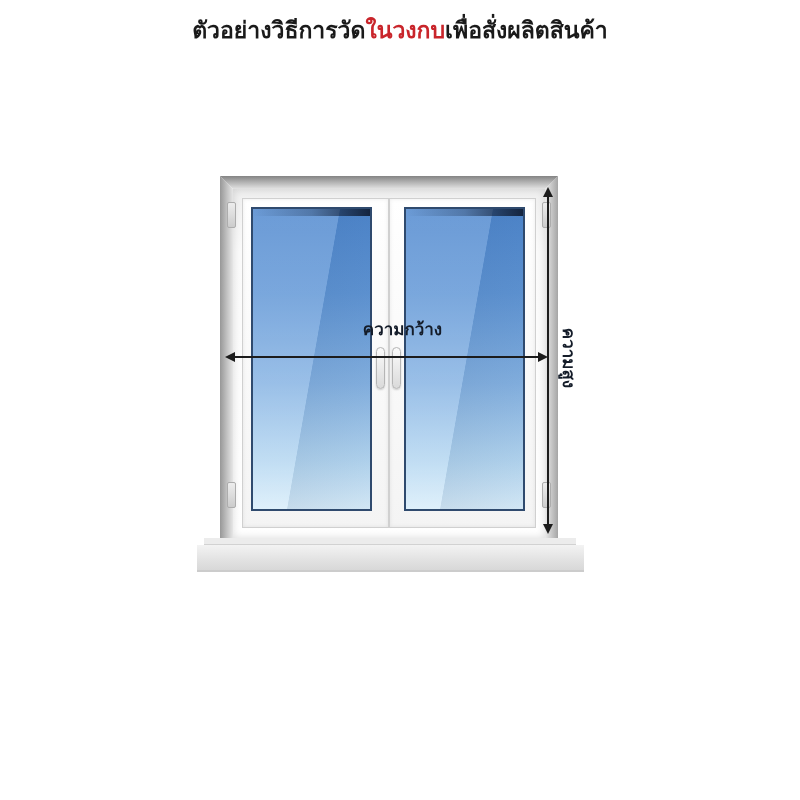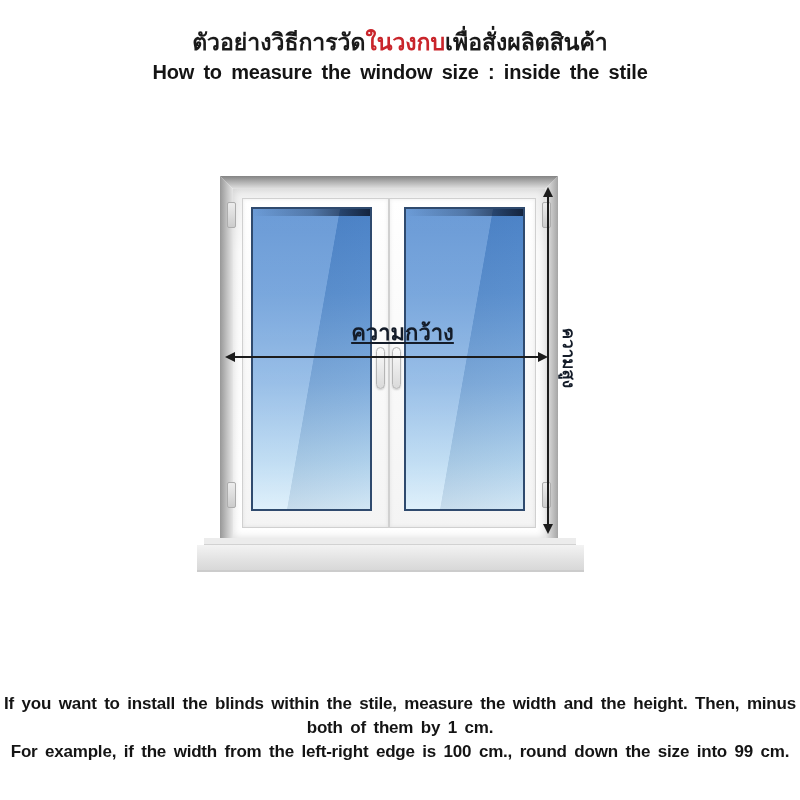--- a/index.html
+++ b/index.html
@@ -5,21 +5,21 @@
   * { margin:0; padding:0; box-sizing:border-box; }
   html,body { background:#ffffff; }
   .canvas {
     position:relative; width:800px; height:800px; margin:0 auto;
     background:#ffffff; overflow:hidden;
     font-family:"Liberation Sans","DejaVu Sans",sans-serif;
     color:#1a1a1a;
   }
   
   .title-thai {
-    position:absolute; top:24px; left:0; width:100%;
+    position:absolute; top:12px; left:0; width:100%;
     text-align:center; font-size:23px; font-weight:700; color:#1a1a1a;
   }
   .title-thai .red { color:#c9252b; }
   .title-en {
     position:absolute; top:61px; left:0; width:100%;
     text-align:center; font-size:20px; font-weight:700; color:#141414;
     word-spacing:4px; letter-spacing:-0.2px;
   }
   
   .assembly { position:absolute; left:220px; top:176px; width:338px; height:362px; }
@@ -104,21 +104,21 @@
   .v-arrow::before {
     content:""; position:absolute; top:-2px; left:-4px;
     border-bottom:10px solid #1c1c1c; border-left:5px solid transparent; border-right:5px solid transparent;
   }
   .v-arrow::after {
     content:""; position:absolute; bottom:-2px; left:-4px;
     border-top:10px solid #1c1c1c; border-left:5px solid transparent; border-right:5px solid transparent;
   }
   .width-label {
     position:absolute; left:330px; top:315px; width:145px;
-    text-align:center; font-size:22px; font-weight:700; color:#141c29;text-decoration:underline;
+    text-align:center; font-size:17px; font-weight:700; color:#141c29;
   }
   .height-label {
     position:absolute; left:528px; top:338px; width:84px; height:40px;
     display:flex; align-items:center; justify-content:center;
     transform:rotate(90deg);
     font-size:17px; font-weight:700; color:#141c29; white-space:nowrap;
   }
   
   .notes-thai {
     position:absolute; top:585px; left:0; width:100%;
@@ -129,21 +129,20 @@
     text-align:center; font-size:17px; font-weight:700; color:#141414; line-height:24px;
     word-spacing:3px; letter-spacing:-0.2px;
   }
 </style>
 </head>
 <body>
 
 <div class="canvas">
 
   <div class="title-thai"><span>ตัวอย่างวิธีการวัด</span><span class="red">ในวงกบ</span><span>เพื่อสั่งผลิตสินค้า</span></div>
-  <div class="title-en">How to measure the window size : inside the stile</div>
 
   <div class="assembly">
     <div class="bevel-left"></div>
     <div class="bevel-right"></div>
     <div class="bevel-top"></div>
     <div class="frame-white"></div>
 
     <div class="sash left"></div>
     <div class="sash right"></div>
 
@@ -165,18 +164,14 @@
 
   <div class="sill-lip"></div>
   <div class="sill"></div>
 
   <div class="h-arrow"></div>
   <div class="v-arrow"></div>
   <div class="width-label">ความกว้าง</div>
   <div class="height-label">ความสูง</div>
 
 
-  <div class="notes-en">
-    <div>If you want to install the blinds within the stile, measure the width and the height. Then, minus both of them by 1 cm.</div>
-    <div>For example,  if the width from the left-right edge is 100 cm., round down the size into 99 cm.</div>
-  </div>
 
 </div>
 
 </body></html>

